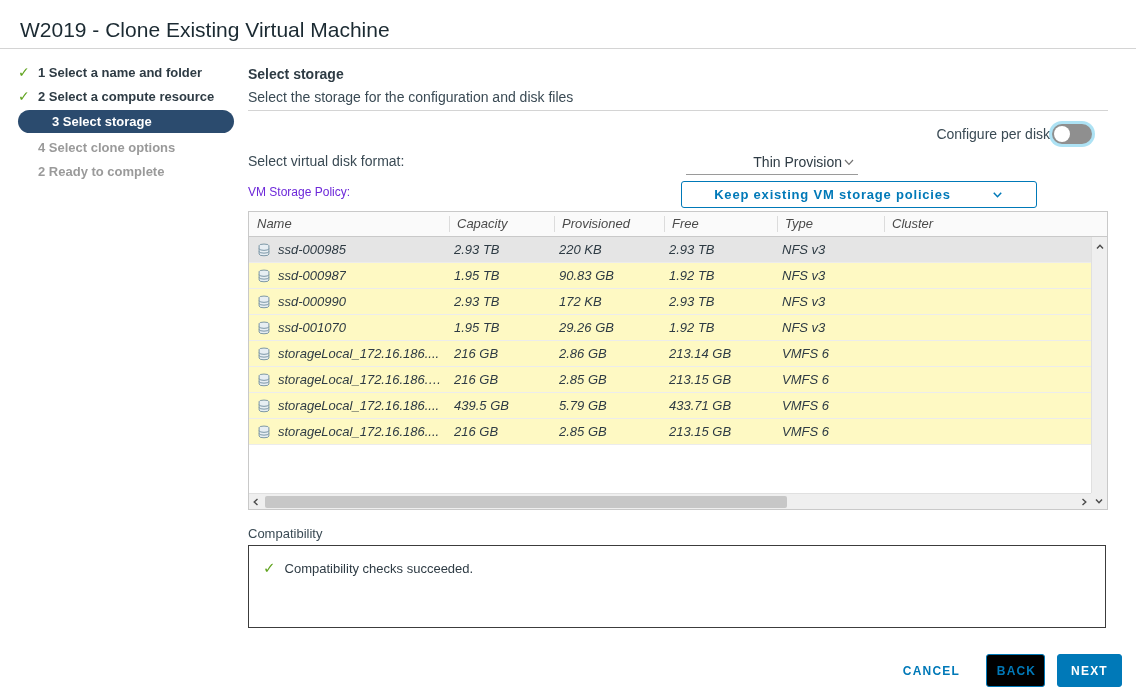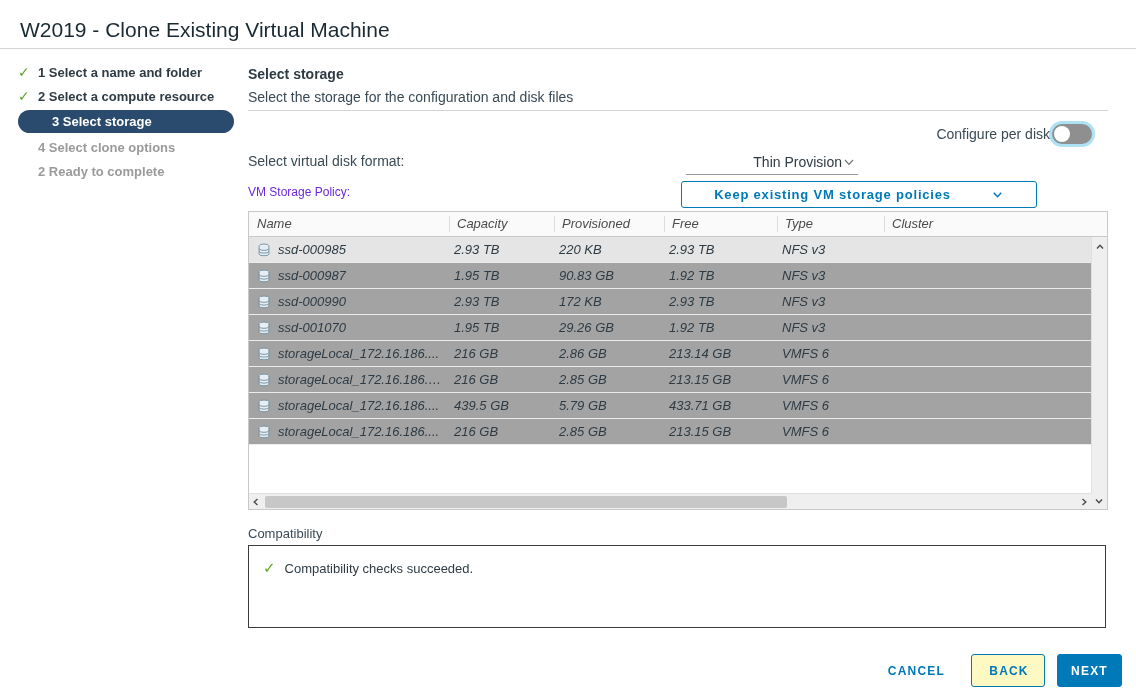--- a/index.html
+++ b/index.html
@@ -50,21 +50,21 @@
               border-radius:3px;background:#fff;color:var(--accent);font-size:13px;font-weight:bold;
               letter-spacing:.8px;display:flex;align-items:center;justify-content:center;gap:40px;cursor:pointer;
               font-family:inherit;}
   .policy-btn .chev{display:flex;}
   
   .grid{position:absolute;left:0;top:211px;width:860px;height:299px;border:1px solid var(--border);background:#fff;font-style:italic;}
   .grid-header{display:flex;height:25px;background:#fafafa;border-bottom:1px solid var(--border);}
   .grid-header .th{font-size:13px;color:#4b4b4b;padding:4px 0 0 8px;position:relative;}
   .grid-header .th + .th::before{content:"";position:absolute;left:0;top:4px;bottom:4px;width:1px;background:#dcdcdc;}
   .rows{position:absolute;left:0;top:25px;right:16px;bottom:16px;overflow:hidden;}
-  .tr{display:flex;height:26px;border-bottom:1px solid #ececec;background:#a3a3a3;cursor:pointer;}
+  .tr{display:flex;height:26px;border-bottom:1px solid #ececec;background:#fef9c3;cursor:pointer;}
   .tr.selected{background:#e5e5e5;}
   .td{font-size:13px;color:#2e3b44;padding:5px 4px 0 8px;white-space:nowrap;overflow:hidden;text-overflow:ellipsis;}
   .td.name{display:flex;align-items:center;gap:7px;padding-top:0;}
   .c0{width:200px;} .c1{width:105px;} .c2{width:110px;} .c3{width:113px;} .c4{width:107px;} .c5{flex:1;}
   .rows .c0{width:197px;}
   
   .vscroll{position:absolute;top:25px;right:0;bottom:16px;width:16px;background:#efefef;border-left:1px solid #e0e0e0;
            display:flex;flex-direction:column;justify-content:space-between;align-items:center;padding:3px 0;}
   .hscroll{position:absolute;left:0;right:16px;bottom:0;height:16px;background:#efefef;border-top:1px solid #e0e0e0;
            display:flex;align-items:center;}
@@ -75,21 +75,21 @@
   
   .compat-label{position:absolute;left:0;top:526px;font-size:13px;color:#3a4a54;}
   .compat-box{position:absolute;left:0;top:545px;width:858px;height:83px;border:1px solid #3c3c3c;background:#fff;}
   .compat-msg{display:flex;align-items:center;gap:9px;margin:13px 0 0 14px;font-size:13px;color:#2e3b44;}
   .compat-msg .check{color:var(--green);font-size:15px;font-weight:bold;}
   
   .footer{position:absolute;right:14px;top:654px;display:flex;align-items:center;gap:12px;}
   .btn{height:33px;border-radius:3px;font-size:12px;font-weight:bold;letter-spacing:1.2px;cursor:pointer;
        font-family:inherit;display:flex;align-items:center;justify-content:center;}
   .btn-link{border:none;background:transparent;color:var(--accent);padding:0 14px;}
-  .btn-outline{border:1px solid var(--accent);background:#fef9c3;color:var(--accent);width:74px;padding-left:8px;}
+  .btn-outline{border:1px solid var(--accent);background:#000000;color:var(--accent);width:59px;padding-left:8px;}
   .btn-primary{border:1px solid var(--accent);background:var(--accent);color:#fff;width:65px;}
 </style>
 </head>
 <body>
 
 <div class="wizard-title">W2019 - Clone Existing Virtual Machine</div>
 <div class="title-divider"></div>
 
 <div class="steps">
     <div class="step done">

